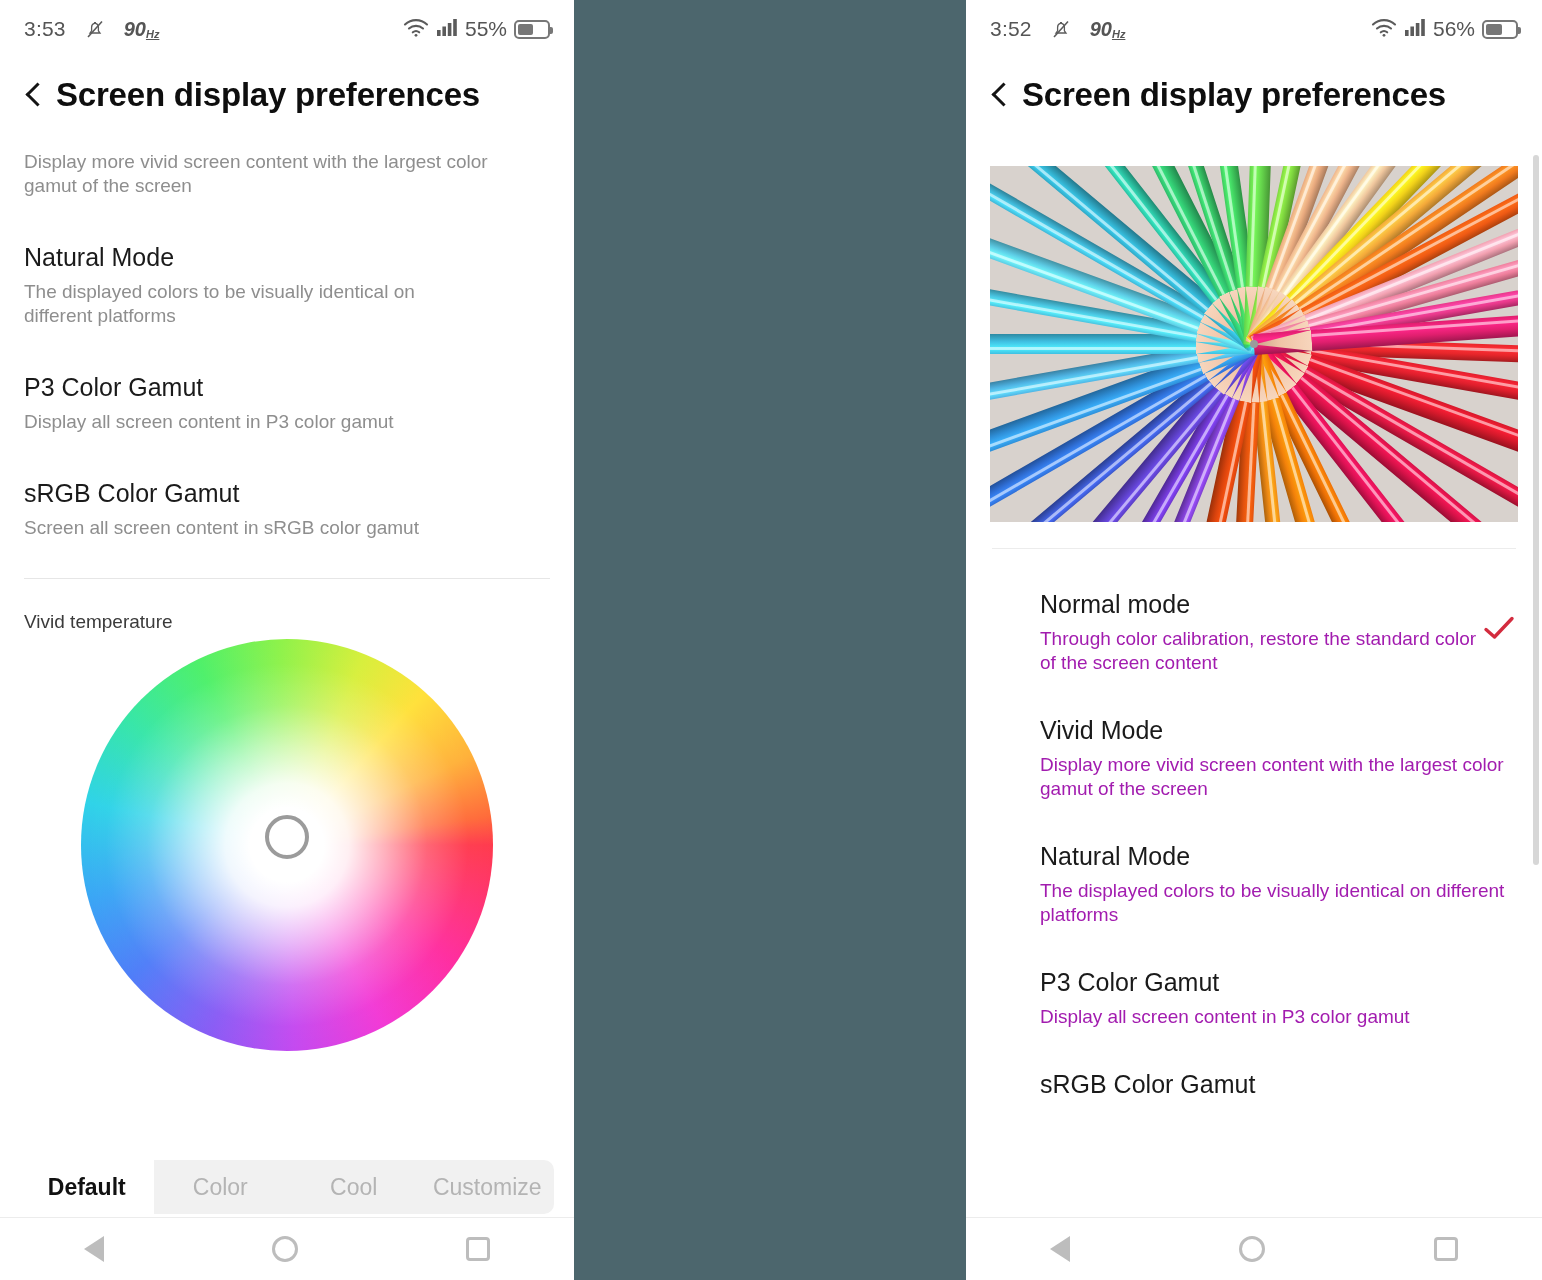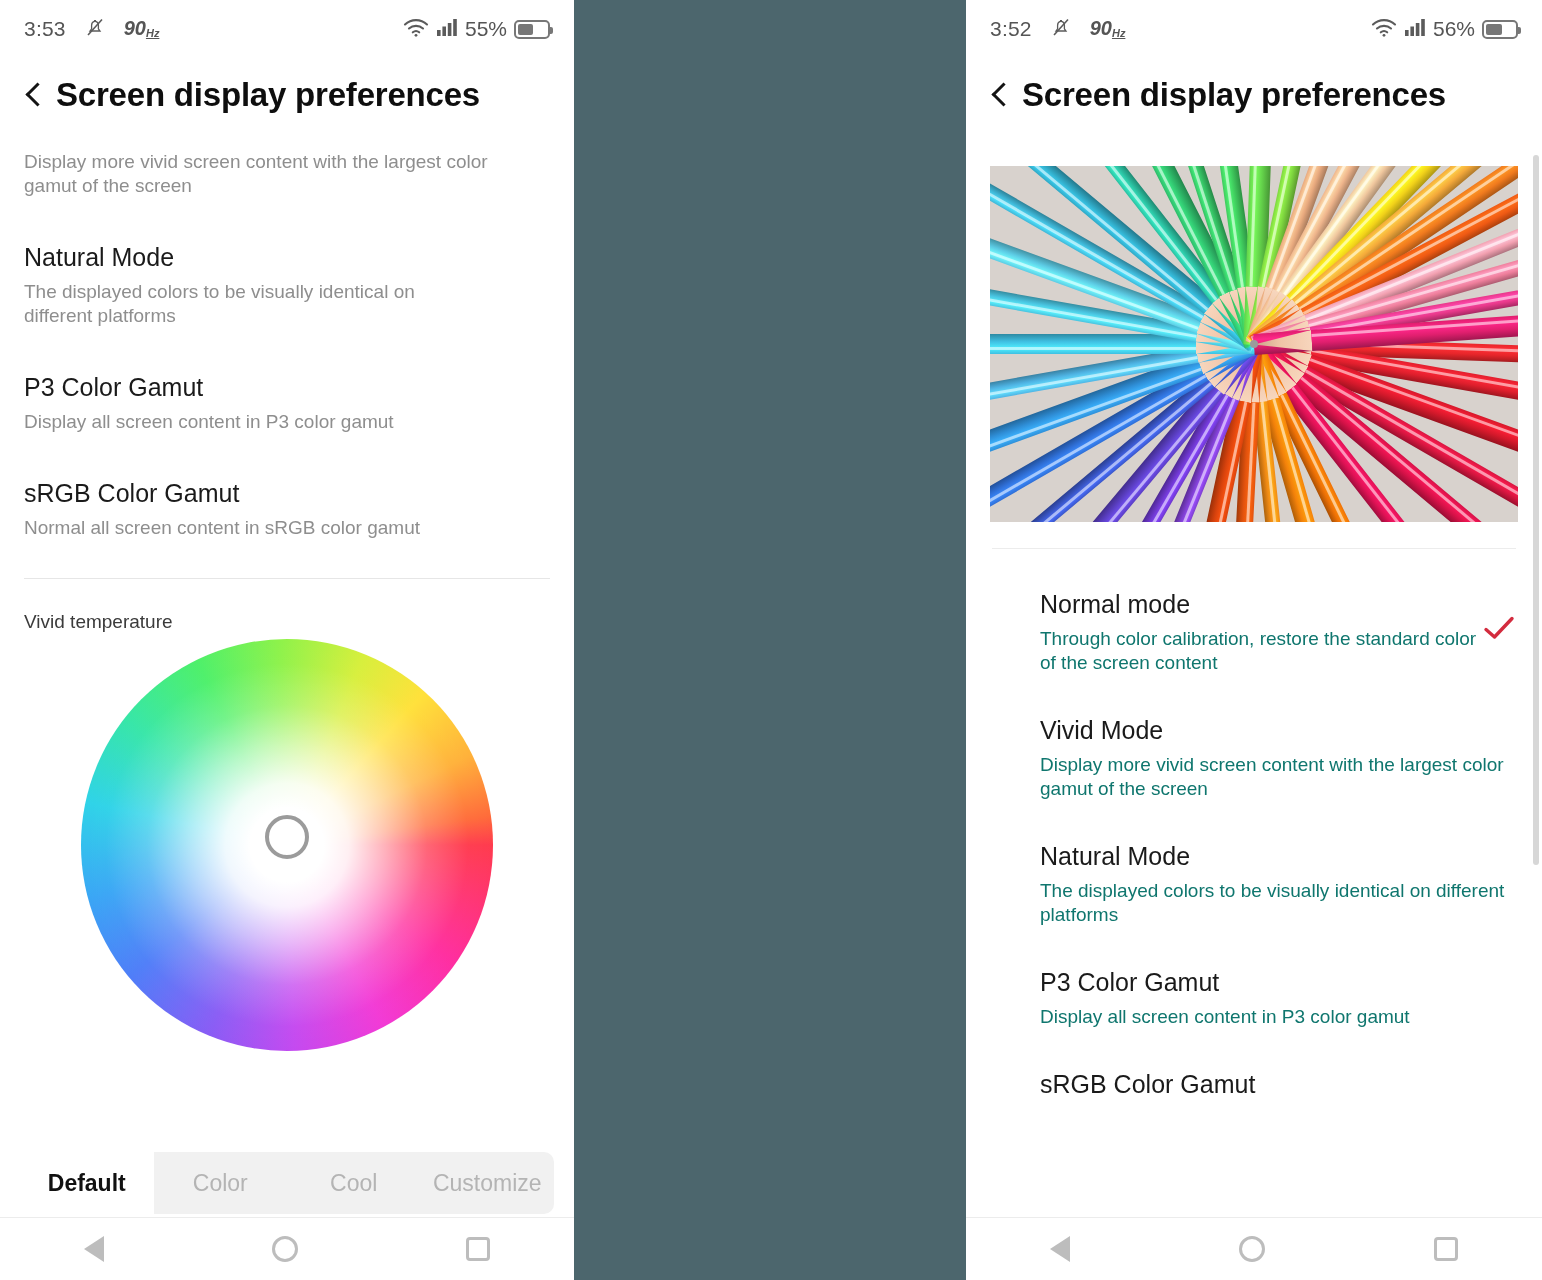--- a/index.html
+++ b/index.html
@@ -20,21 +20,21 @@
 
   
   .statusbar{
     height:58px;
     display:flex;align-items:center;
     padding:0 24px;
     box-sizing:border-box;
     color:#5b5b5b;
     font-size:21px;
   }
-  .sb-left{display:flex;align-items:flex-start;gap:20px;}
+  .sb-left{display:flex;align-items:center;gap:20px;}
   .sb-time{font-size:21px;color:#555;letter-spacing:.2px;}
   .sb-mute{position:relative;width:18px;height:21px;display:inline-block;}
   .sb-mute svg{position:absolute;top:1px;left:0;}
   .sb-hz{font-weight:bold;font-style:italic;font-size:20px;color:#555;}
   .sb-hz sub{font-size:11px;font-weight:bold;font-style:italic;vertical-align:baseline;position:relative;top:2px;text-decoration:underline;}
   .sb-right{margin-left:auto;display:flex;align-items:center;gap:7px;}
   .sb-pct{font-size:21px;color:#555;}
   .batt{
     width:36px;height:19px;border:2px solid #777;border-radius:5px;
     position:relative;box-sizing:border-box;padding:2px;
@@ -113,21 +113,21 @@
   .wheel-knob{
     position:absolute;left:50%;top:198px;
     transform:translate(-50%,-50%);
     width:44px;height:44px;border-radius:50%;
     border:4px solid #9b9b9b;box-sizing:border-box;
   }
 
   
   .tabrow{
     display:flex;align-items:stretch;
-    margin:0 20px;height:62px;
+    margin:0 20px;height:54px;
     border-radius:10px;overflow:hidden;
     position:absolute;left:0;right:0;bottom:66px;
   }
   .tab{
     flex:1;display:flex;align-items:center;justify-content:center;
     font-size:23px;color:#b4b4b4;background:#f1f1f1;
   }
   .tab.active{background:#ffffff;color:#111;font-weight:bold;}
   .tab:first-child{background:#fff;}
 
@@ -167,21 +167,21 @@
   .pen-core{
     position:absolute;left:0;top:50%;transform:translateY(-50%);
     width:8px;height:8px;border-radius:50%;background:#9b9b9b;z-index:5;
   }
   .rp-list{padding:0 26px;}
   .rp-hr{height:1px;background:#ececec;margin:26px 0 0 0;}
   .rp-sect{font-size:20px;color:#3a3a3a;margin-top:34px;}
   .ritem{margin-top:40px;display:flex;align-items:flex-start;margin-left:48px;}
   .ritem .txt{flex:1;min-width:0;}
   .ritem .t{font-size:25px;color:#1a1a1a;line-height:30px;}
-  .ritem .d{font-size:19px;color:#0f766e;line-height:24px;margin-top:8px;max-width:470px;}
+  .ritem .d{font-size:19px;color:#a21caf;line-height:24px;margin-top:8px;max-width:470px;}
   .check{width:34px;flex:none;margin-top:26px;}
   .scrollbar{
     position:absolute;right:3px;top:155px;width:6px;height:710px;
     background:#d7d7d7;border-radius:3px;
   }
 </style>
 </head>
 <body>
 
 <div class="phone" id="phone-left">
@@ -234,21 +234,21 @@
       <div class="d">The displayed colors to be visually identical on different platforms</div>
     </div>
 
     <div class="opt">
       <div class="t">P3 Color Gamut</div>
       <div class="d">Display all screen content in P3 color gamut</div>
     </div>
 
     <div class="opt">
       <div class="t">sRGB Color Gamut</div>
-      <div class="d">Normal all screen content in sRGB color gamut</div>
+      <div class="d">Screen all screen content in sRGB color gamut</div>
     </div>
 
     <div class="hr"></div>
 
     <div class="sectlabel">Vivid temperature</div>
 
     <div class="wheel-wrap">
       <div class="wheel"></div>
       <div class="wheel-knob"></div>
     </div>

